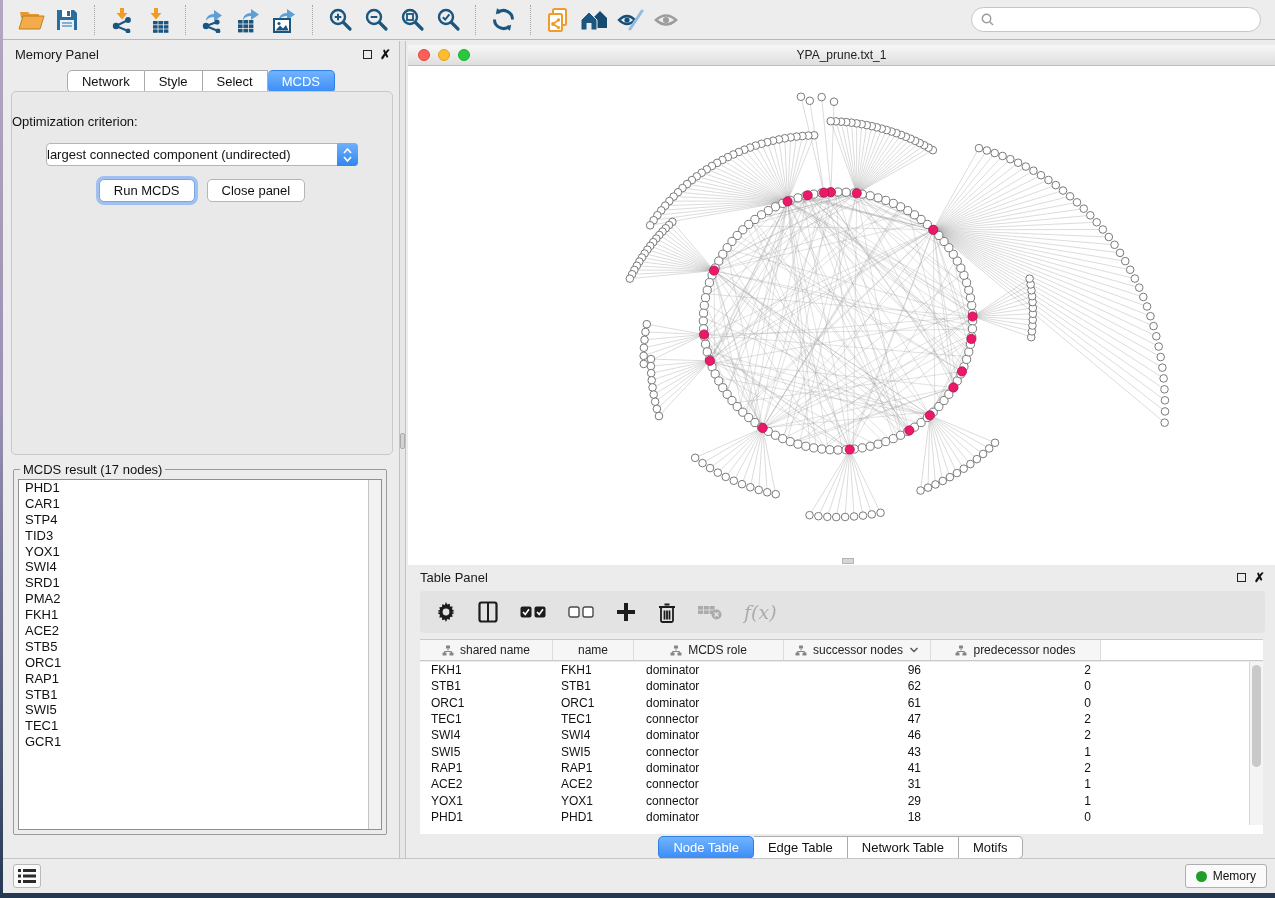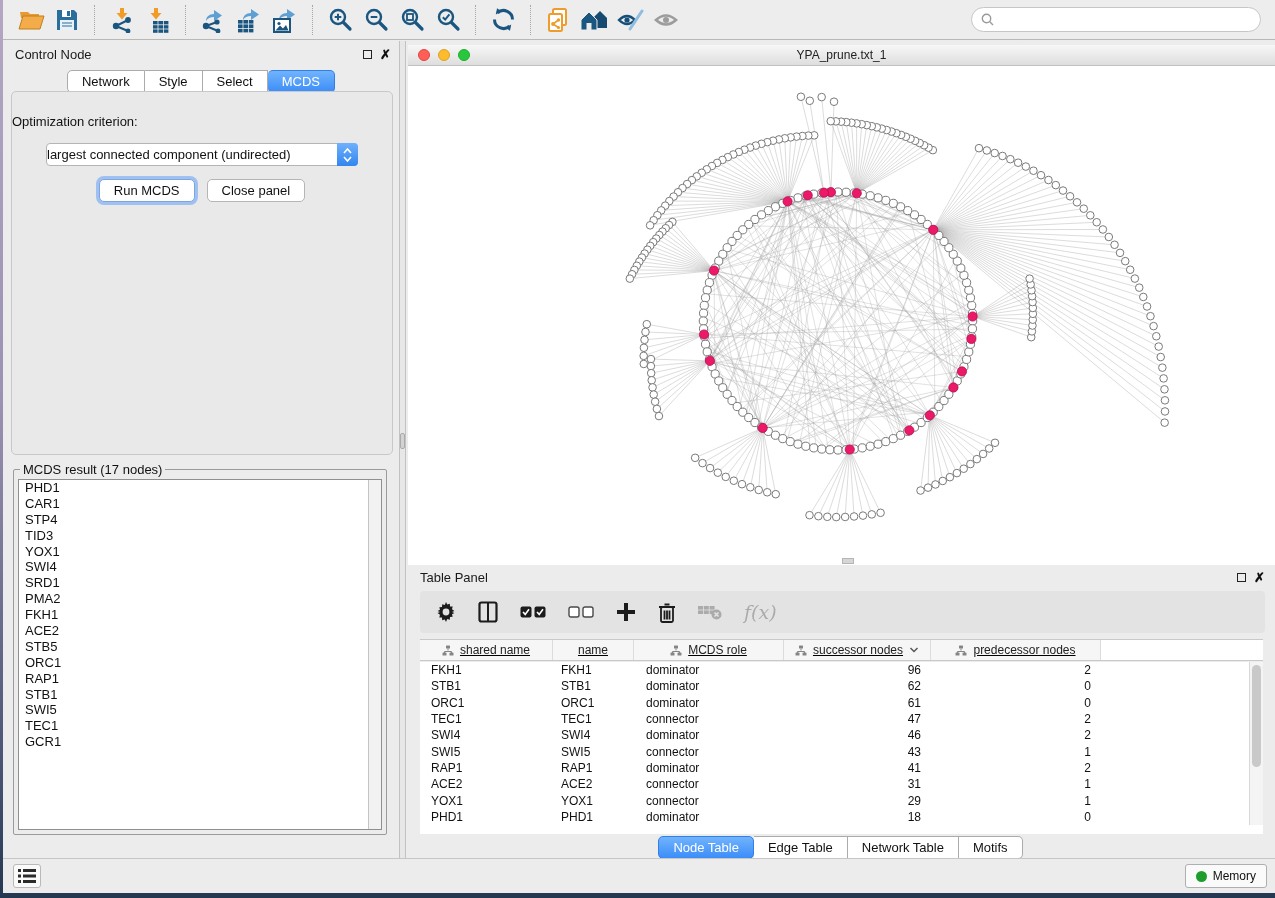--- a/index.html
+++ b/index.html
@@ -77,21 +77,21 @@
     border:1px solid #B5B5B5; }
 
   
   .table-panel { position:absolute; left:0; top:524px; right:0; bottom:0; background:#ECECEC; }
   .tp-titlebar { position:absolute; top:3px; left:14px; right:10px; height:18px; display:flex; align-items:center; }
   .tp-toolbar { position:absolute; top:26px; left:14px; right:10px; height:42px; background:#E3E3E3;
     border-radius:4px; display:flex; align-items:center; padding-left:16px; gap:22px; }
   .tp-ic { display:flex; align-items:center; justify-content:center; }
   .fx-label { font-family:"DejaVu Serif", serif; font-style:italic; font-size:19px; color:#ABABAB; }
   .tbl-header { position:absolute; top:74px; left:14px; right:12px; height:22px; background:#F6F6F6;
-    border-top:1px solid #C9C9C9; border-bottom:1px solid #C9C9C9; display:flex;text-decoration:underline; }
+    border-top:1px solid #C9C9C9; border-bottom:1px solid #C9C9C9; display:flex; }
   .th-cell { display:flex; align-items:center; justify-content:center; gap:6px; font-size:12px; color:#222;
     border-right:1px solid #DCDCDC; height:100%; }
   .th-cell.filler { border-right:none; background:#fff; }
   .tbl-body { position:absolute; top:97px; left:14px; right:26px; height:163px; background:#fff; }
   .tbl-row { display:flex; height:16.3px; align-items:center; font-size:12px; color:#111; }
   .td { overflow:hidden; white-space:nowrap; }
   .tbl-scroll { position:absolute; top:97px; right:12px; width:14px; height:163px; background:#F4F4F4;
     border-left:1px solid #D8D8D8; }
   .tbl-thumb { position:absolute; left:2px; top:3px; width:9px; height:102px; background:#C9C9C9; border-radius:5px; }
   .tbl-white-pad { position:absolute; top:260px; left:14px; right:12px; height:9px; background:#fff; }
@@ -260,21 +260,21 @@
       <svg width="13" height="13" viewBox="0 0 13 13">
         <circle cx="5.5" cy="5.5" r="4.2" fill="none" stroke="#9A9A9A" stroke-width="1.4"></circle>
         <path d="M8.8 8.8 L12 12" stroke="#9A9A9A" stroke-width="1.4"></path>
       </svg>
       <input placeholder="" style="">
     </div>
   </div>
 
   <div class="control-panel">
     <div class="cp-titlebar">
-      <span class="panel-title">Control Node</span>
+      <span class="panel-title">Memory Panel</span>
       <span class="win-ctrl">
         <span class="float-ic"></span>
         <span class="close-ic">✗</span>
       </span>
     </div>
     <div class="cp-tabs" id="cp-tabs">
         <div class="cp-tab">Network</div>
         <div class="cp-tab">Style</div>
         <div class="cp-tab">Select</div>
         <div class="cp-tab sel">MCDS</div>

